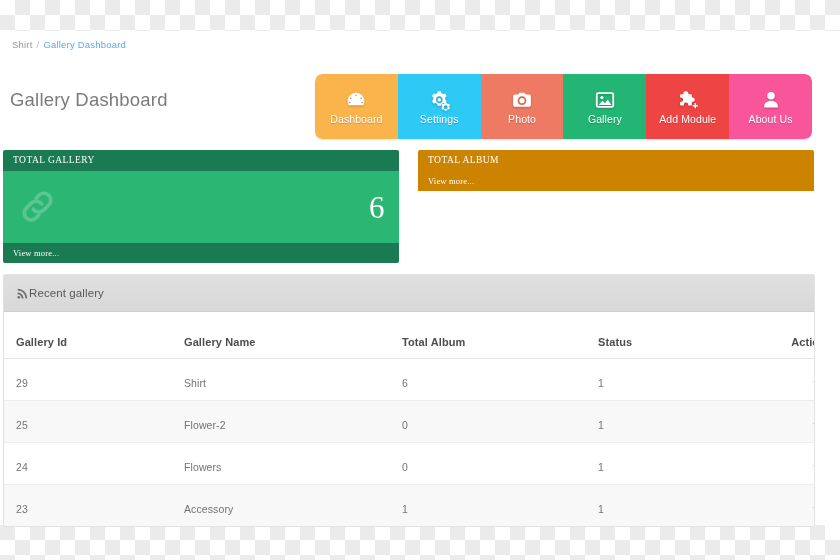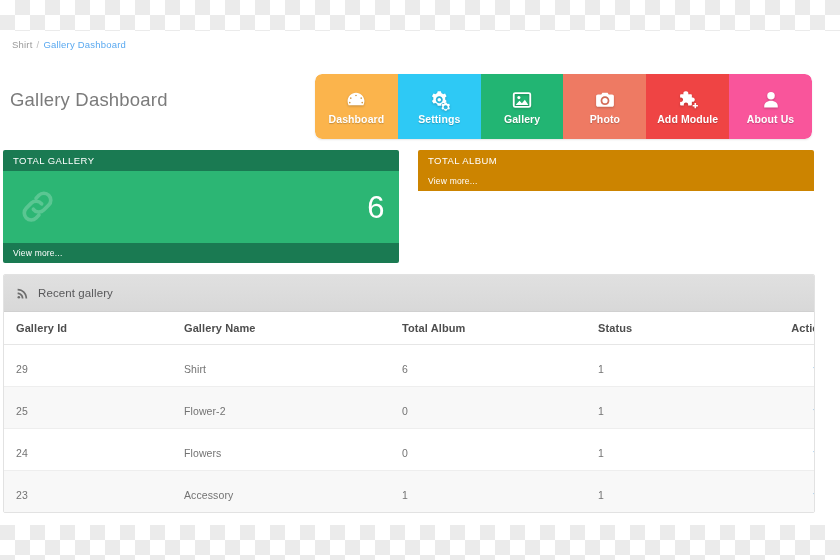--- a/index.html
+++ b/index.html
@@ -88,35 +88,36 @@
   }
   .nav-btn .nav-icon {
     display: block;
     height: 22px;
     line-height: 22px;
     filter: drop-shadow(0 1px 1px rgba(0,0,0,.22));
   }
   .nav-btn .nav-icon svg { display: block; }
   .nav-btn .nav-label {
     font-size: 10.5px;
-    font-weight: bold;
+    font-weight: normal;
     letter-spacing: .1px;
     text-shadow: 0 1px 1px rgba(0,0,0,.22);
     white-space: nowrap;
   }
   .nav-btn:first-child { border-radius: 7px 0 0 7px; }
   .nav-btn:last-child  { border-radius: 0 7px 7px 0; }
 
   
   .cards {
     position: absolute;
     left: 3px;
     top: 119px;
     width: 810px;
     height: 113px;
+    font-family: Liberation Serif, serif;
   }
   .card {
     position: absolute;
     top: 0;
     height: 113px;
     border-radius: 2px;
     overflow: hidden;
     display: flex;
     flex-direction: column;
   }
@@ -186,40 +187,39 @@
     overflow: hidden;
   }
   .panel-head {
     height: 36px;
     background: #dddddd;
     background: linear-gradient(#e0e0e0, #d8d8d8);
     border-bottom: 1px solid #d0d0d0;
     display: flex;
     align-items: center;
     padding-left: 12px;
-    gap: 9px;
   }
   .panel-head .rss-icon { line-height: 0; }
   .panel-title {
     font-size: 11.5px;
     color: #58585a;
     letter-spacing: .1px;
   }
 
   table.data {
     width: 100%;
     border-collapse: collapse;
     table-layout: fixed;
   }
   table.data th {
     font-size: 11px;
     color: #4d4d4d;
     font-weight: bold;
     text-align: left;
-    padding: 10px 0 10px 0;
+    padding: 24px 0 10px 0;
     border-bottom: 1px solid #e6e6e6;
     background: #ffffff;
     letter-spacing: .1px;
   }
   table.data td {
     font-size: 10.5px;
     color: #737373;
     text-align: left;
     padding: 16px 0 10px 0;
     border-bottom: 1px solid #eeeeee;
@@ -268,38 +268,38 @@
     <div class="nav-btn" style="background:#2ec9f5">
       <span class="nav-icon">
         <svg width="22" height="22" viewBox="0 0 24 24" fill="#ffffff">
           <path d="M10.6 2.5L9.9 4.7c-.6.2-1.2.5-1.7.9l-2.2-.7-1.7 2.9 1.6 1.6c-.1.3-.1.6-.1 1s0 .7.1 1l-1.6 1.6 1.7 2.9 2.2-.7c.5.4 1.1.7 1.7.9l.7 2.2h3.4l.7-2.2c.6-.2 1.2-.5 1.7-.9l2.2.7 1.7-2.9-1.6-1.6c.1-.3.1-.6.1-1s0-.7-.1-1l1.6-1.6-1.7-2.9-2.2.7c-.5-.4-1.1-.7-1.7-.9l-.7-2.2h-3.4zm1.7 5.4c2.1 0 3.8 1.7 3.8 3.8s-1.7 3.8-3.8 3.8-3.8-1.7-3.8-3.8 1.7-3.8 3.8-3.8zm0 1.9c-1 0-1.9.8-1.9 1.9s.9 1.9 1.9 1.9 1.9-.8 1.9-1.9-.9-1.9-1.9-1.9z"></path>
           <path d="M18.3 14.6l-.4 1.3c-.4.1-.7.3-1 .5l-1.3-.4-1 1.7 1 .9c0 .2-.1.4-.1.6s0 .4.1.6l-1 .9 1 1.7 1.3-.4c.3.2.6.4 1 .5l.4 1.3h2l.4-1.3c.4-.1.7-.3 1-.5l1.3.4 1-1.7-1-.9c0-.2.1-.4.1-.6s0-.4-.1-.6l1-.9-1-1.7-1.3.4c-.3-.2-.6-.4-1-.5l-.4-1.3h-2zm1 3.2c1.2 0 2.2 1 2.2 2.2s-1 2.2-2.2 2.2-2.2-1-2.2-2.2 1-2.2 2.2-2.2z"></path>
         </svg>
       </span>
       <span class="nav-label">Settings</span>
     </div>
 
+    <div class="nav-btn" style="background:#ee7a63">
+      <span class="nav-icon">
+        <svg width="22" height="22" viewBox="0 0 24 24" fill="#ffffff">
+          <path d="M9.2 4l-1.3 2H4.3C3.2 6 2.3 6.9 2.3 8v9.4c0 1.1.9 2 2 2h15.4c1.1 0 2-.9 2-2V8c0-1.1-.9-2-2-2h-3.6l-1.3-2H9.2zm2.8 3.9c2.6 0 4.8 2.1 4.8 4.8s-2.1 4.8-4.8 4.8-4.8-2.1-4.8-4.8S9.4 7.9 12 7.9zm0 1.9c-1.6 0-2.9 1.3-2.9 2.9s1.3 2.9 2.9 2.9 2.9-1.3 2.9-2.9-1.3-2.9-2.9-2.9z"></path>
+        </svg>
+      </span>
+      <span class="nav-label">Photo</span>
+    </div>
+
     <div class="nav-btn" style="background:#22b573">
       <span class="nav-icon">
         <svg width="22" height="22" viewBox="0 0 24 24" fill="none">
           <rect x="3" y="4.5" width="18" height="15" rx="1.6" stroke="#ffffff" stroke-width="2"></rect>
           <circle cx="8.6" cy="9.4" r="1.7" fill="#ffffff"></circle>
           <path d="M5 17.5l4.3-4.8 2.6 2.8 3.2-3.9L19 17.5H5z" fill="#ffffff"></path>
         </svg>
       </span>
       <span class="nav-label">Gallery</span>
-    </div>
-
-    <div class="nav-btn" style="background:#ee7a63">
-      <span class="nav-icon">
-        <svg width="22" height="22" viewBox="0 0 24 24" fill="#ffffff">
-          <path d="M9.2 4l-1.3 2H4.3C3.2 6 2.3 6.9 2.3 8v9.4c0 1.1.9 2 2 2h15.4c1.1 0 2-.9 2-2V8c0-1.1-.9-2-2-2h-3.6l-1.3-2H9.2zm2.8 3.9c2.6 0 4.8 2.1 4.8 4.8s-2.1 4.8-4.8 4.8-4.8-2.1-4.8-4.8S9.4 7.9 12 7.9zm0 1.9c-1.6 0-2.9 1.3-2.9 2.9s1.3 2.9 2.9 2.9 2.9-1.3 2.9-2.9-1.3-2.9-2.9-2.9z"></path>
-        </svg>
-      </span>
-      <span class="nav-label">Photo</span>
     </div>
 
     <div class="nav-btn" style="background:#ef4444">
       <span class="nav-icon">
         <svg width="22" height="22" viewBox="0 0 24 24" fill="#ffffff">
           <path d="M9.3 2.4c-1.3 0-2.4 1-2.4 2.3 0 .3.1.6.2.9H4.3c-.5 0-.9.4-.9.9v3.1c.3-.1.6-.2.9-.2 1.3 0 2.3 1.1 2.3 2.4s-1 2.4-2.3 2.4c-.3 0-.6-.1-.9-.2v3.1c0 .5.4.9.9.9h3.3c-.1-.3-.2-.6-.2-.9 0-1.3 1.1-2.3 2.4-2.3s2.4 1 2.4 2.3c0 .3-.1.6-.2.9h3.3c.5 0 .9-.4.9-.9v-3.3c.3.1.6.2.9.2 1.3 0 2.3-1.1 2.3-2.4s-1-2.4-2.3-2.4c-.3 0-.6.1-.9.2V6.5c0-.5-.4-.9-.9-.9h-3.1c.1-.3.2-.6.2-.9 0-1.3-1.1-2.3-2.4-2.3z"></path>
           <path d="M19.1 15.4v2h-2v1.6h2v2h1.7v-2h2v-1.6h-2v-2h-1.7z"></path>
         </svg>
       </span>
       <span class="nav-label">Add Module</span>

